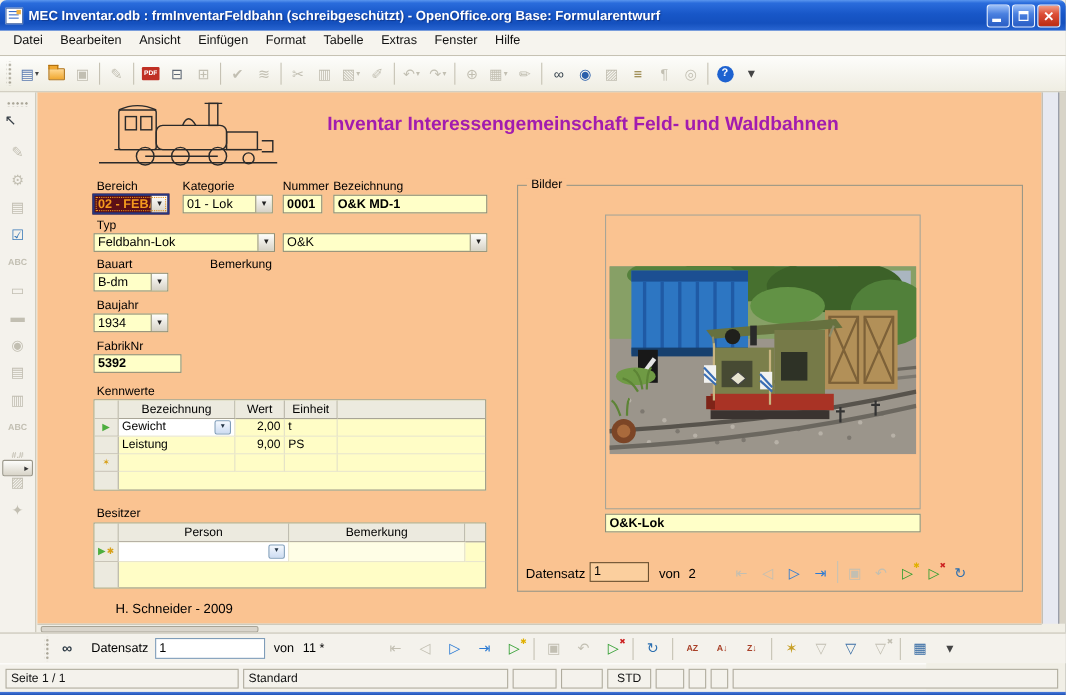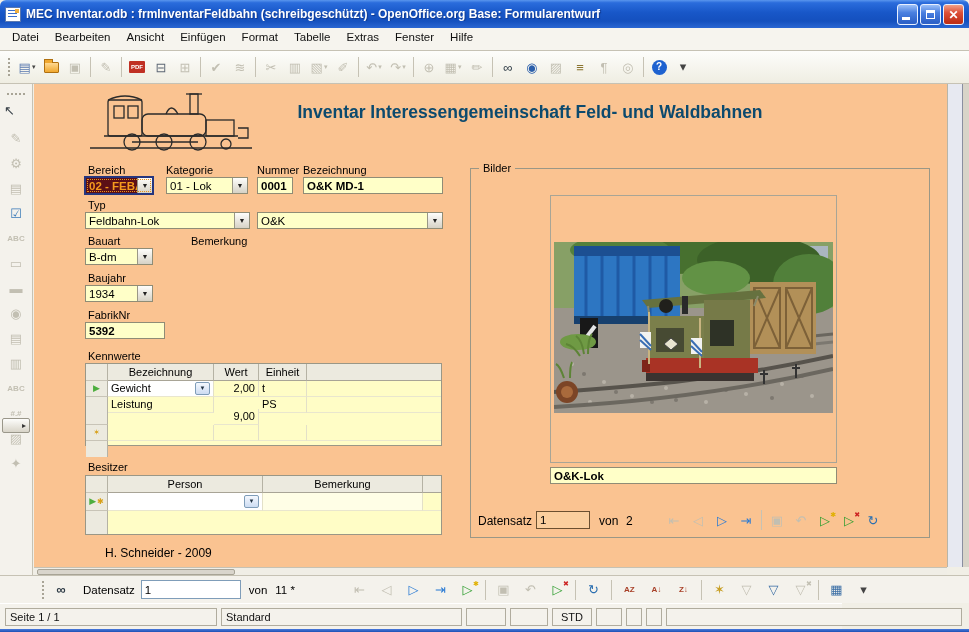--- a/index.html
+++ b/index.html
@@ -48,21 +48,21 @@
   .lefttb .grip-h{width:20px;height:5px;margin-bottom:4px;background-image:radial-gradient(circle,#A8A496 1px,transparent 1.2px);background-size:4px 4px;}
   .tb-scrollbtn{position:absolute;left:2px;top:418px;width:28px;height:15px;background:linear-gradient(180deg,#FDFDFB,#D8D4C8);border:1px solid #9A978A;border-radius:2px;font-size:8px;color:#333;display:flex;align-items:center;justify-content:flex-end;padding-right:3px;}
   .rotup{display:inline-block;transform:rotate(0deg);font-weight:bold;}
   
   .doc{position:absolute;left:34px;top:84px;width:913px;height:483px;background:#FAC391;overflow:hidden;}
   .vscroll{position:absolute;left:947px;top:84px;width:15px;height:483px;background:#E7E9F1;border-left:1px solid #B8B5A8;}
   .rightedge{position:absolute;left:962px;top:84px;width:7px;height:483px;background:#D8D4C8;border-left:1px solid #8A8FA0;}
   .hscroll{position:absolute;left:34px;top:567px;width:913px;height:8px;background:#F0EEE6;border-top:1px solid #C6C2B4;}
   .hthumb{position:absolute;left:3px;top:1px;width:198px;height:6px;background:#D9D5CC;border:1px solid #A8A496;border-radius:2px;}
   .lbl{position:absolute;font-size:11px;color:#000;white-space:nowrap;}
-  .hdr-title{position:absolute;left:240px;top:102px;width:580px;text-align:center;font-size:17.5px;font-weight:bold;color:#0c4a6e;}
+  .hdr-title{position:absolute;left:240px;top:102px;width:580px;text-align:center;font-size:17.5px;font-weight:bold;color:#a21caf;}
   .hdr-sub{position:absolute;left:240px;top:127px;width:580px;text-align:center;font-size:12.5px;color:#201505;}
   .loco-art{position:absolute;left:86px;top:90px;}
   .field,.combo{position:absolute;background:#FFFFC8;border:1px solid #8F8C76;font-size:11.5px;color:#000;}
   .field{padding:1px 3px;font-family:"Liberation Sans",sans-serif;font-weight:bold;}
   input.field{outline:none;}
   .combo{display:flex;align-items:center;padding-left:3px;}
   .combo .cval{flex:1;white-space:nowrap;overflow:hidden;}
   .combo .cbtn{width:15px;align-self:stretch;background:linear-gradient(180deg,#FEFEFC,#D6D2C6);border-left:1px solid #9A9786;display:flex;align-items:center;justify-content:center;font-size:7px;color:#222;flex:0 0 15px;}
   .combo.sel{background:#5C0F16;color:#F59A1D;border:2px solid #26367E;outline:1px dotted #E8921A;outline-offset:-4px;font-weight:bold;}
   .tarea{position:absolute;background:#FFFFC8;border:1px solid #8F8C76;font-size:11.5px;line-height:14px;color:#000;padding:2px 4px;padding-right:20px;}
@@ -375,21 +375,21 @@
           <span>Gewicht</span>
           <span class="cellbtn">▼</span>
         </div>
       <div class="g-c num" style="width:45px;">2,00</div>
       <div class="g-c" style="width:48px;">t</div>
       <div class="g-c" style="flex:1;border-right:none;"></div>
     </div>
     <div class="g-row">
       <div class="g-sel"></div>
       <div class="g-c" style="width:106px;">Leistung</div>
-      <div class="g-c num" style="width:45px;margin-top:12px;">9,00</div>
+      <div class="g-c num" style="width:45px;">9,00</div>
       <div class="g-c" style="width:48px;">PS</div>
       <div class="g-c" style="flex:1;border-right:none;"></div>
     </div>
     <div class="g-row">
       <div class="g-sel">
           <span class="newstar">✶</span>
         </div>
       <div class="g-c" style="width:106px;"></div>
       <div class="g-c num" style="width:45px;"></div>
       <div class="g-c" style="width:48px;"></div>

